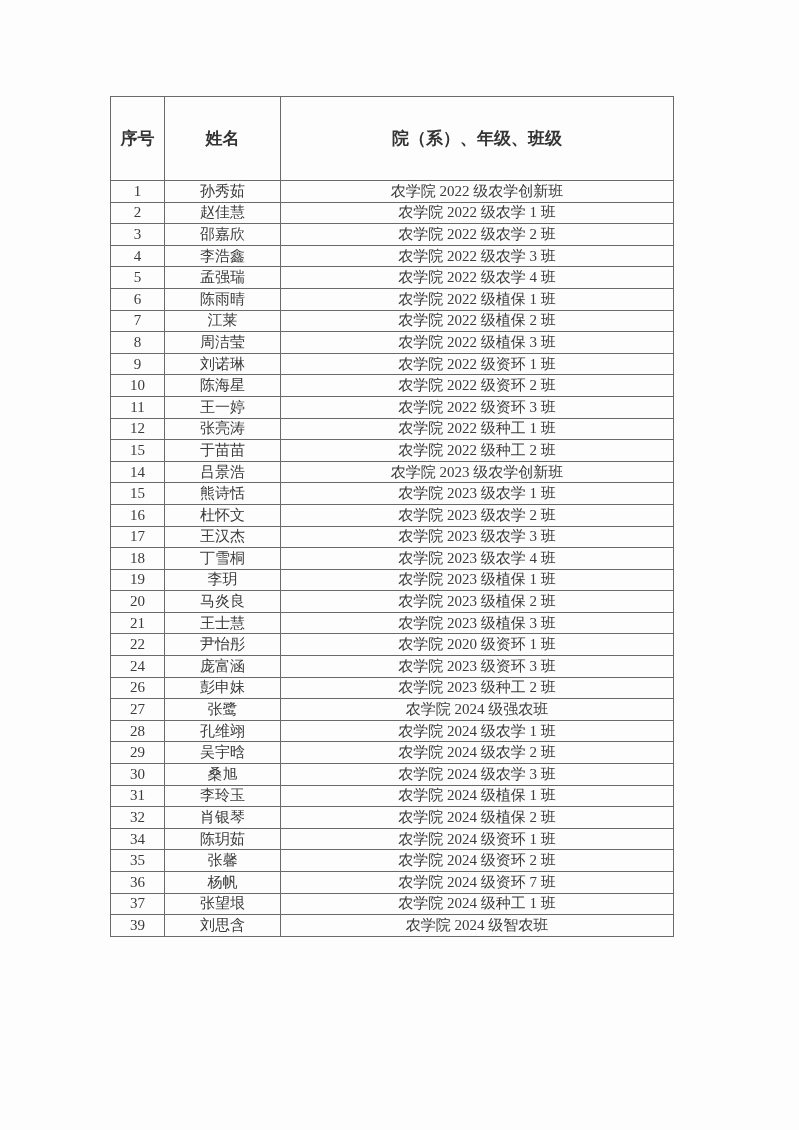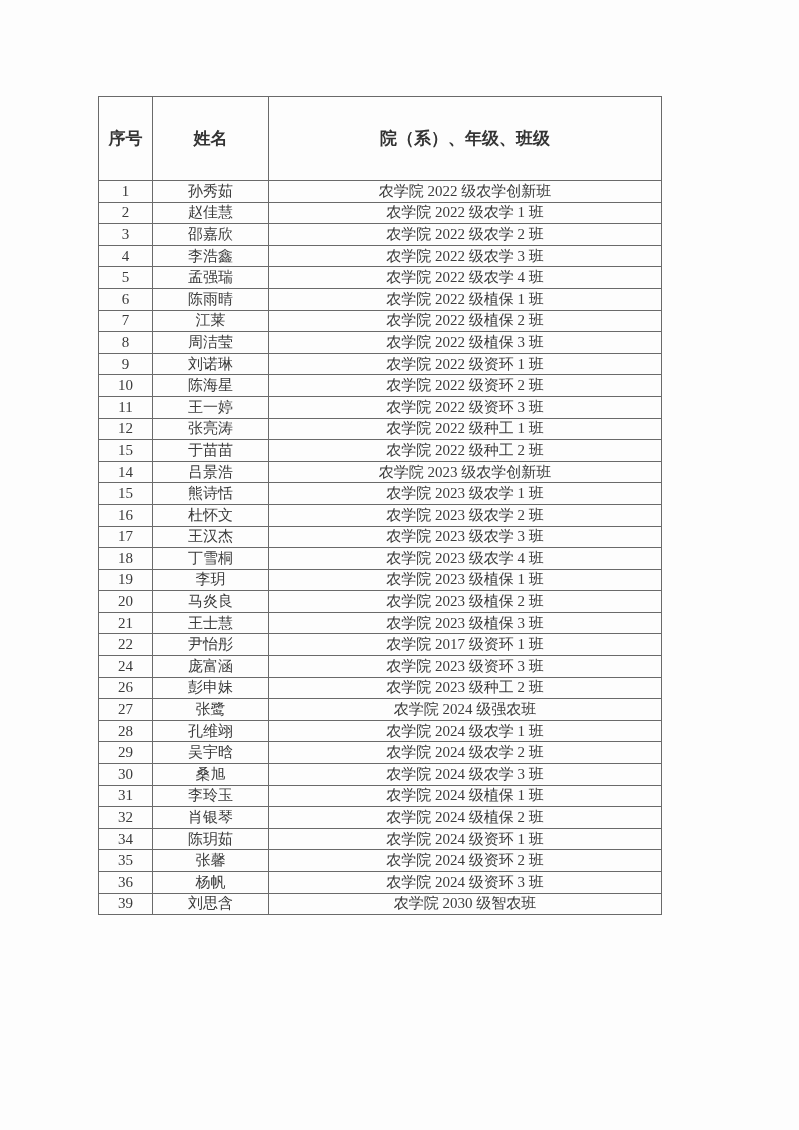--- a/index.html
+++ b/index.html
@@ -15,21 +15,21 @@
     color: #3b3b3b;
     overflow: hidden;
   }
   .page {
     position: absolute;
     inset: 0;
     background: #fdfdfd;
   }
   table.roster {
     position: absolute;
-    left: 98px;
+    left: 110px;
     top: 96px;
     width: 563px;
     border-collapse: collapse;
     table-layout: fixed;
   }
   table.roster th,
   table.roster td {
     border: 1px solid #6a6a6a;
     text-align: center;
     vertical-align: middle;
@@ -193,21 +193,21 @@
 
   <tr>
     <td>21</td>
     <td>王士慧</td>
     <td>农学院 2023 级植保 3 班</td>
   </tr>
 
   <tr>
     <td>22</td>
     <td>尹怡彤</td>
-    <td>农学院 2017 级资环 1 班</td>
+    <td>农学院 2020 级资环 1 班</td>
   </tr>
 
 
   <tr>
     <td>24</td>
     <td>庞富涵</td>
     <td>农学院 2023 级资环 3 班</td>
   </tr>
 
 
@@ -262,25 +262,30 @@
 
   <tr>
     <td>35</td>
     <td>张馨</td>
     <td>农学院 2024 级资环 2 班</td>
   </tr>
 
   <tr>
     <td>36</td>
     <td>杨帆</td>
-    <td>农学院 2024 级资环 3 班</td>
-  </tr>
-
+    <td>农学院 2024 级资环 7 班</td>
+  </tr>
+
+  <tr>
+    <td>37</td>
+    <td>张望垠</td>
+    <td>农学院 2024 级种工 1 班</td>
+  </tr>
 
 
   <tr>
     <td>39</td>
     <td>刘思含</td>
-    <td>农学院 2030 级智农班</td>
+    <td>农学院 2024 级智农班</td>
   </tr>
 </tbody>
   </table>
 </div>
 
 </body></html>

